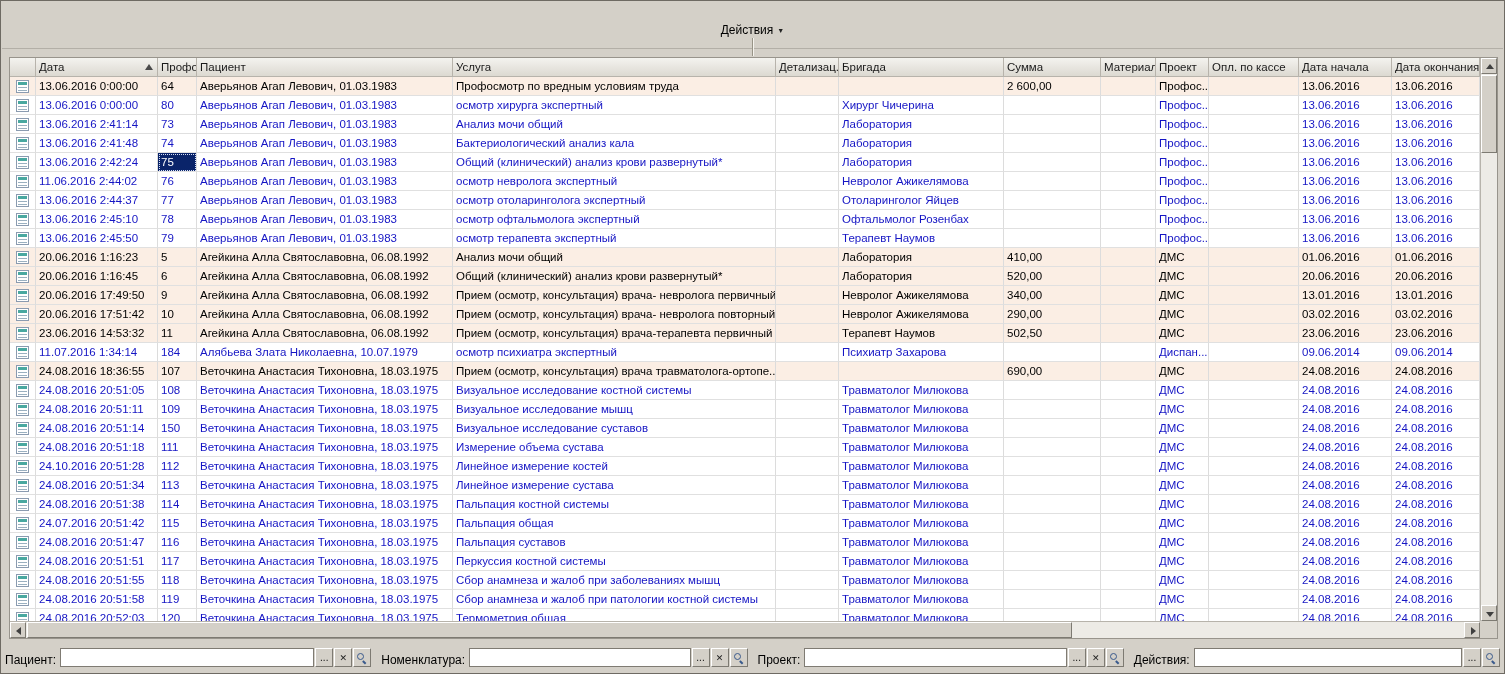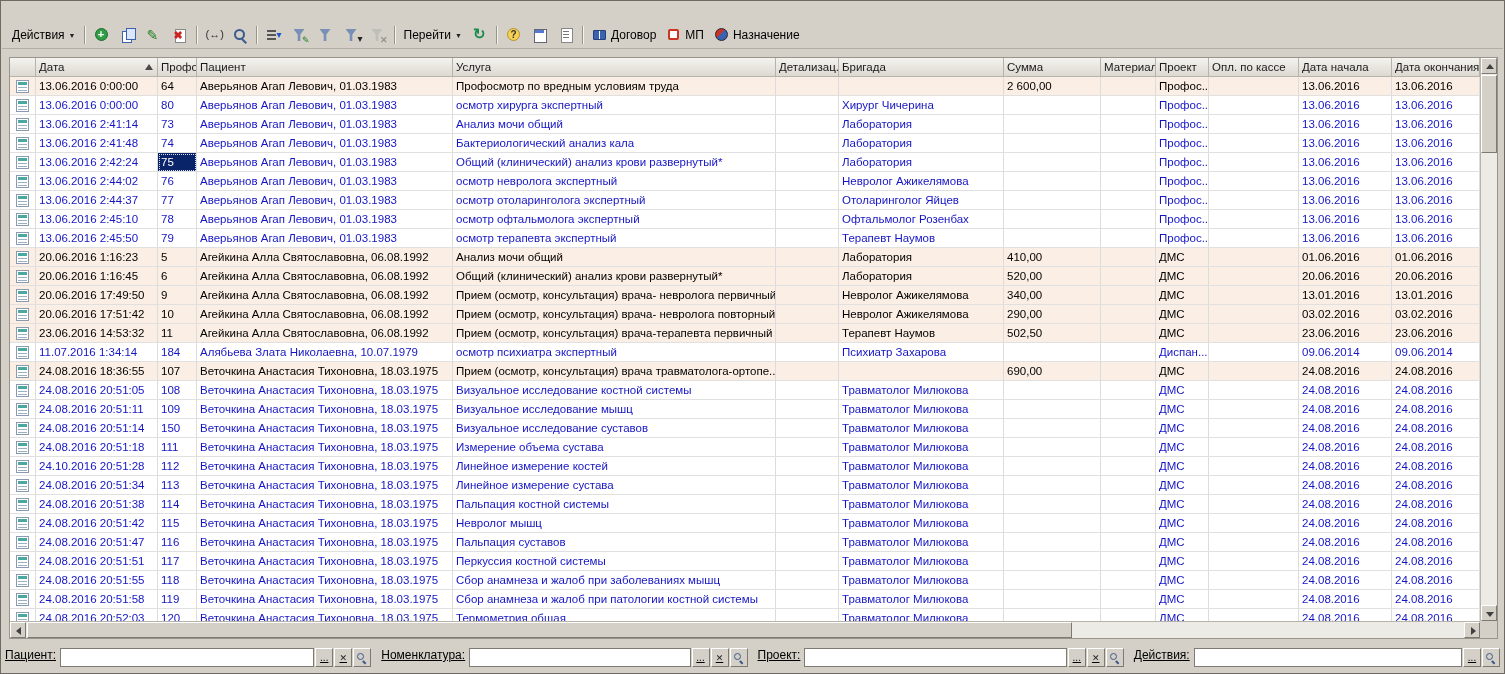--- a/index.html
+++ b/index.html
@@ -11,21 +11,21 @@
   .app-icon::before{content:"";position:absolute;left:1px;top:1px;width:4px;height:10px;background:#4faf4f;}
   .app-icon::after{content:"";position:absolute;left:7px;top:2px;width:5px;height:1px;background:#8aa;box-shadow:0 3px 0 #8aa,0 6px 0 #8aa;}
   .title{font-weight:bold;flex:1;white-space:nowrap;overflow:hidden;}
   .wbtns{display:flex;gap:2px;}
   .wbtn{width:17px;height:15px;position:relative;background:#d4d0c8;border:1px solid #b5b1a9;box-sizing:border-box;}
   .wbtn.min::before{content:"";position:absolute;left:3px;bottom:3px;width:8px;height:2px;background:#222;}
   .wbtn.max::before{content:"";position:absolute;left:3px;top:2px;width:9px;height:8px;border:1px solid #222;border-top-width:2px;box-sizing:border-box;}
   .wbtn.close::before{content:"\2715";position:absolute;left:0;right:0;top:0;text-align:center;font-size:10px;line-height:13px;color:#111;font-weight:bold;}
 
   
-  .toolbar{position:absolute;top:21px;left:1px;right:1px;height:27px;display:flex;align-items:center;padding:0 5px;background:#d4d0c8;border-bottom:1px solid #b3afa7;box-sizing:border-box;}
+  .toolbar{position:absolute;top:21px;left:1px;right:1px;height:27px;display:flex;align-items:center;padding:0 5px;background:#d4d0c8;border-bottom:1px solid #b3afa7;box-sizing:border-box;flex-direction:column;}
   .tbtn{height:22px;display:flex;align-items:center;gap:3px;padding:0 4px;background:transparent;border:1px solid transparent;font-family:inherit;font-size:12px;color:#000;cursor:default;}
   .tbtn.disabled{opacity:.45;filter:grayscale(1);}
   .tlabel{white-space:nowrap;}
   .menu-arrow{font-size:7px;color:#222;margin-left:1px;}
   .tsep{flex:none;width:0;height:18px;border-left:1px solid #989487;border-right:1px solid #f5f3ee;margin:0 3px;}
   .ic{width:16px;height:16px;position:relative;display:inline-block;flex:none;}
   .add-icon::before{content:"";position:absolute;left:1px;top:1px;width:13px;height:13px;border-radius:50%;background:#2f9e44;border:1px solid #1d6b2d;box-sizing:border-box;}
   .add-icon::after{content:"+";position:absolute;left:1px;top:0;width:13px;text-align:center;line-height:14px;color:#fff;font-weight:bold;font-size:11px;}
   .copy-icon::before{content:"";position:absolute;left:2px;top:4px;width:8px;height:10px;background:#fff;border:1px solid #3a62b0;}
   .copy-icon::after{content:"";position:absolute;left:6px;top:1px;width:8px;height:10px;background:#dbe6fb;border:1px solid #3a62b0;}
@@ -80,21 +80,21 @@
   .sbtn::before{content:"";position:absolute;}
   .sbtn.up{top:0;left:0;}   .sbtn.up::before{left:4px;top:5px;border:4px solid transparent;border-bottom:5px solid #404040;border-top:none;}
   .sbtn.down{bottom:0;left:0;} .sbtn.down::before{left:4px;top:6px;border:4px solid transparent;border-top:5px solid #404040;border-bottom:none;}
   .sbtn.left{left:0;top:0;}  .sbtn.left::before{left:5px;top:4px;border:4px solid transparent;border-right:5px solid #404040;border-left:none;}
   .sbtn.right{right:0;top:0;} .sbtn.right::before{left:6px;top:4px;border:4px solid transparent;border-left:5px solid #404040;border-right:none;}
   .vthumb{left:0;top:17px;width:16px;height:78px;}
   .hthumb{left:17px;top:0;width:1045px;height:16px;}
 
   
   .filterbar{position:absolute;left:4px;right:4px;bottom:3px;height:25px;display:flex;align-items:center;gap:10px;}
-  .fgroup{display:flex;align-items:flex-start;flex:1;min-width:0;text-decoration:underline;}
+  .fgroup{display:flex;align-items:flex-end;flex:1;min-width:0;}
   .flabel{margin-right:4px;white-space:nowrap;}
   .finput{flex:1;min-width:0;height:19px;box-sizing:border-box;background:#fff;border:1px solid #7f7b73;border-radius:0;padding:0 3px;font-family:inherit;font-size:12px;}
   .fbtn{flex:none;width:18px;height:19px;margin-left:1px;display:flex;align-items:center;justify-content:center;background:#d4d0c8;border:1px solid;border-color:#fff #7d7a72 #7d7a72 #fff;box-sizing:border-box;font-family:inherit;font-size:10px;line-height:10px;padding:0;color:#111;}
   .fbtn.fclear{font-size:9px;color:#222;}
   .mini-find{width:10px;height:10px;position:relative;display:inline-block;}
   .mini-find::before{content:"";position:absolute;left:0;top:0;width:5px;height:5px;border:1.5px solid #3a5a8c;border-radius:50%;}
   .mini-find::after{content:"";position:absolute;left:6px;top:7px;width:4px;height:1.5px;background:#3a5a8c;transform:rotate(45deg);transform-origin:left center;}
 </style>
 </head>
 <body>
@@ -291,21 +291,21 @@
               <td class="c-brigade">Лаборатория</td>
               <td class="c-sum"></td>
               <td class="c-materials"></td>
               <td class="c-project">Профос...</td>
               <td class="c-cash"></td>
               <td class="c-start">13.06.2016</td>
               <td class="c-end">13.06.2016</td>
             </tr>
             <tr class="svc-row">
               <td class="c-icon"><span class="row-icon"></span></td>
-              <td class="c-date">13.06.2016 2:44:02</td>
+              <td class="c-date">11.06.2016 2:44:02</td>
               <td class="c-num">76</td>
               <td class="c-patient">Аверьянов Агап Левович, 01.03.1983</td>
               <td class="c-service">осмотр невролога экспертный</td>
               <td class="c-detail"></td>
               <td class="c-brigade">Невролог Ажикелямова</td>
               <td class="c-sum"></td>
               <td class="c-materials"></td>
               <td class="c-project">Профос...</td>
               <td class="c-cash"></td>
               <td class="c-start">13.06.2016</td>
@@ -561,24 +561,24 @@
               <td class="c-brigade">Травматолог Милюкова</td>
               <td class="c-sum"></td>
               <td class="c-materials"></td>
               <td class="c-project">ДМС</td>
               <td class="c-cash"></td>
               <td class="c-start">24.08.2016</td>
               <td class="c-end">24.08.2016</td>
             </tr>
             <tr class="svc-row">
               <td class="c-icon"><span class="row-icon"></span></td>
-              <td class="c-date">24.08.2016 20:51:42</td>
+              <td class="c-date">24.07.2016 20:51:42</td>
               <td class="c-num">115</td>
               <td class="c-patient">Веточкина Анастасия Тихоновна, 18.03.1975</td>
-              <td class="c-service">Невролог мышц</td>
+              <td class="c-service">Пальпация общая</td>
               <td class="c-detail"></td>
               <td class="c-brigade">Травматолог Милюкова</td>
               <td class="c-sum"></td>
               <td class="c-materials"></td>
               <td class="c-project">ДМС</td>
               <td class="c-cash"></td>
               <td class="c-start">24.08.2016</td>
               <td class="c-end">24.08.2016</td>
             </tr>
             <tr class="svc-row">

